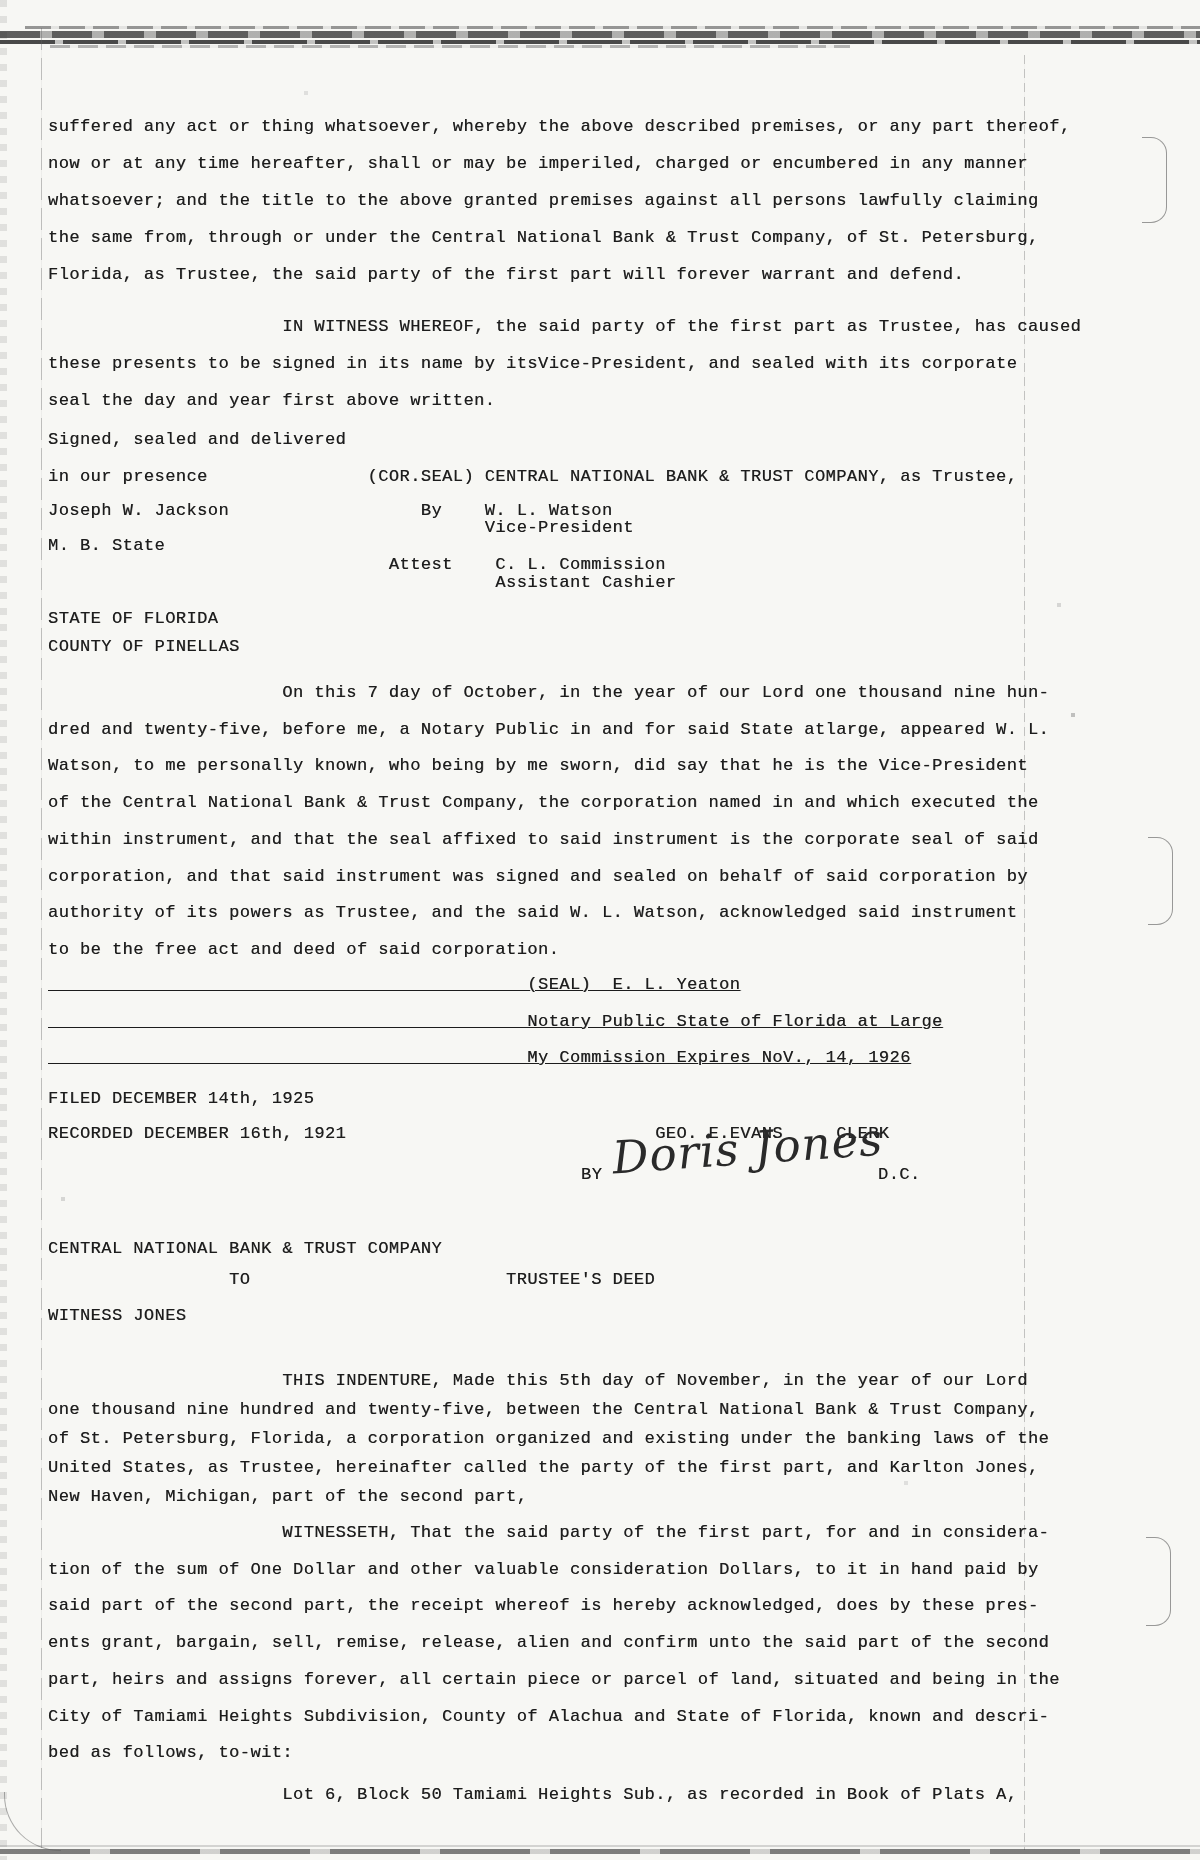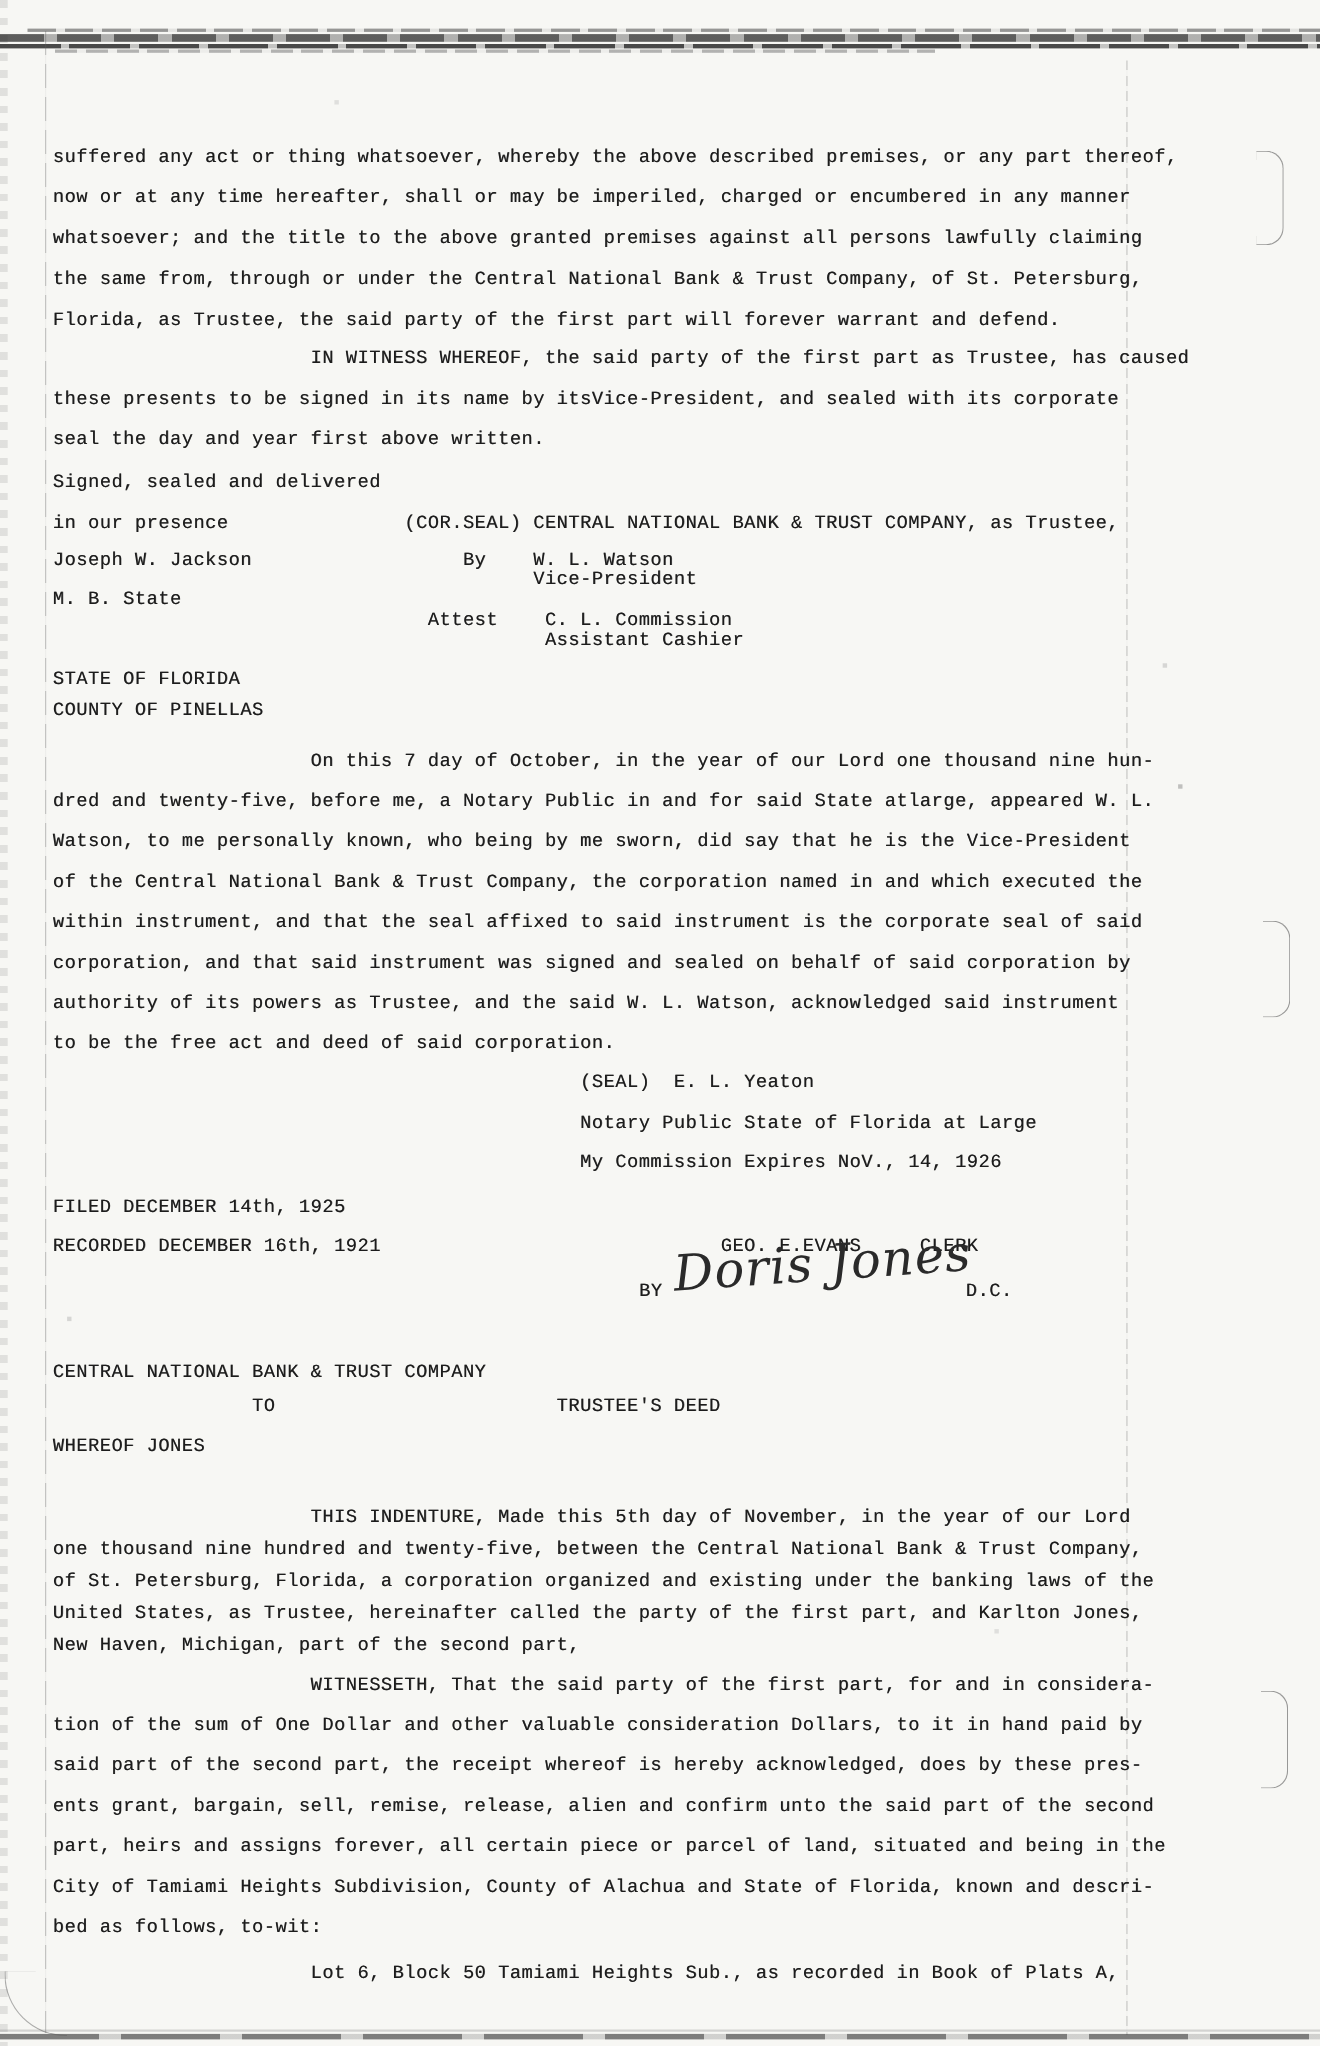--- a/index.html
+++ b/index.html
@@ -8,21 +8,21 @@
     background:#f7f7f4;
     font-family:"Liberation Mono","DejaVu Sans Mono",monospace;
   }
   .tline{
     position:absolute;left:48px;white-space:pre;
     font-size:17px;letter-spacing:0.45px;line-height:37px;color:#1c1c1c;
     text-shadow:0.35px 0 0 rgba(25,25,25,0.65);
   }
   .lh35{line-height:28px;}
   .lh363{line-height:29px;margin-top:32px;}
-  .lh365{line-height:36.5px;}
+  .lh365{line-height:36.5px;text-decoration:underline;}
   .lh367{line-height:36.7px;}
   .signature{
     position:absolute;left:612px;top:1122px;width:270px;
     font-family:"DejaVu Serif",serif;font-style:italic;font-weight:400;
     font-size:45px;color:#2a2a2a;letter-spacing:1px;
     transform:rotate(-4deg);white-space:pre;
   }
   
   .band{position:absolute;left:0;right:0;}
   .band1{top:26px;height:3px;left:25px;background:repeating-linear-gradient(90deg,rgba(70,70,70,.55) 0 26px,rgba(150,150,150,.2) 26px 34px);}
@@ -57,21 +57,21 @@
 <div class="left-rule"></div>
 <div class="right-rule"></div>
 <div class="bottom-thin"></div>
 <div class="bottom-band"></div>
 <div class="page-curl"></div>
 <div class="binder-mark bm1"></div>
 <div class="binder-mark bm2"></div>
 <div class="binder-mark bm3"></div>
 <div class="speckle"></div>
 
-<div class="tline" style="top:125px">suffered any act or thing whatsoever, whereby the above described premises, or any part thereof,
+<div class="tline" style="top:108px">suffered any act or thing whatsoever, whereby the above described premises, or any part thereof,
 now or at any time hereafter, shall or may be imperiled, charged or encumbered in any manner
 whatsoever; and the title to the above granted premises against all persons lawfully claiming
 the same from, through or under the Central National Bank &amp; Trust Company, of St. Petersburg,
 Florida, as Trustee, the said party of the first part will forever warrant and defend.</div>
 <div class="tline" style="top:308px">                      IN WITNESS WHEREOF, the said party of the first part as Trustee, has caused
 these presents to be signed in its name by itsVice-President, and sealed with its corporate
 seal the day and year first above written.</div>
 
 <div class="tline" style="top:421px">Signed, sealed and delivered</div>
 <div class="tline" style="top:458px">in our presence               (COR.SEAL) CENTRAL NATIONAL BANK &amp; TRUST COMPANY, as Trustee,</div>
@@ -97,21 +97,21 @@
                                              My Commission Expires NoV., 14, 1926</div>
 
 <div class="tline" style="top:1080px">FILED DECEMBER 14th, 1925</div>
 <div class="tline" style="top:1115px">RECORDED DECEMBER 16th, 1921                             GEO. E.EVANS     CLERK</div>
 <div class="tline" style="top:1156px;left:581px">BY</div>
 <div class="signature">Doris Jones</div>
 <div class="tline" style="top:1156px;left:878px">D.C.</div>
 
 <div class="tline" style="top:1230px">CENTRAL NATIONAL BANK &amp; TRUST COMPANY</div>
 <div class="tline" style="top:1261px">                 TO                        TRUSTEE'S DEED</div>
-<div class="tline" style="top:1297px">WHEREOF JONES</div>
+<div class="tline" style="top:1297px">WITNESS JONES</div>
 
 <div class="tline lh363" style="top:1334px">                      THIS INDENTURE, Made this 5th day of November, in the year of our Lord
 one thousand nine hundred and twenty-five, between the Central National Bank &amp; Trust Company,
 of St. Petersburg, Florida, a corporation organized and existing under the banking laws of the
 United States, as Trustee, hereinafter called the party of the first part, and Karlton Jones,
 New Haven, Michigan, part of the second part,</div>
 <div class="tline lh367" style="top:1515px">                      WITNESSETH, That the said party of the first part, for and in considera-
 tion of the sum of One Dollar and other valuable consideration Dollars, to it in hand paid by
 said part of the second part, the receipt whereof is hereby acknowledged, does by these pres-
 ents grant, bargain, sell, remise, release, alien and confirm unto the said part of the second

